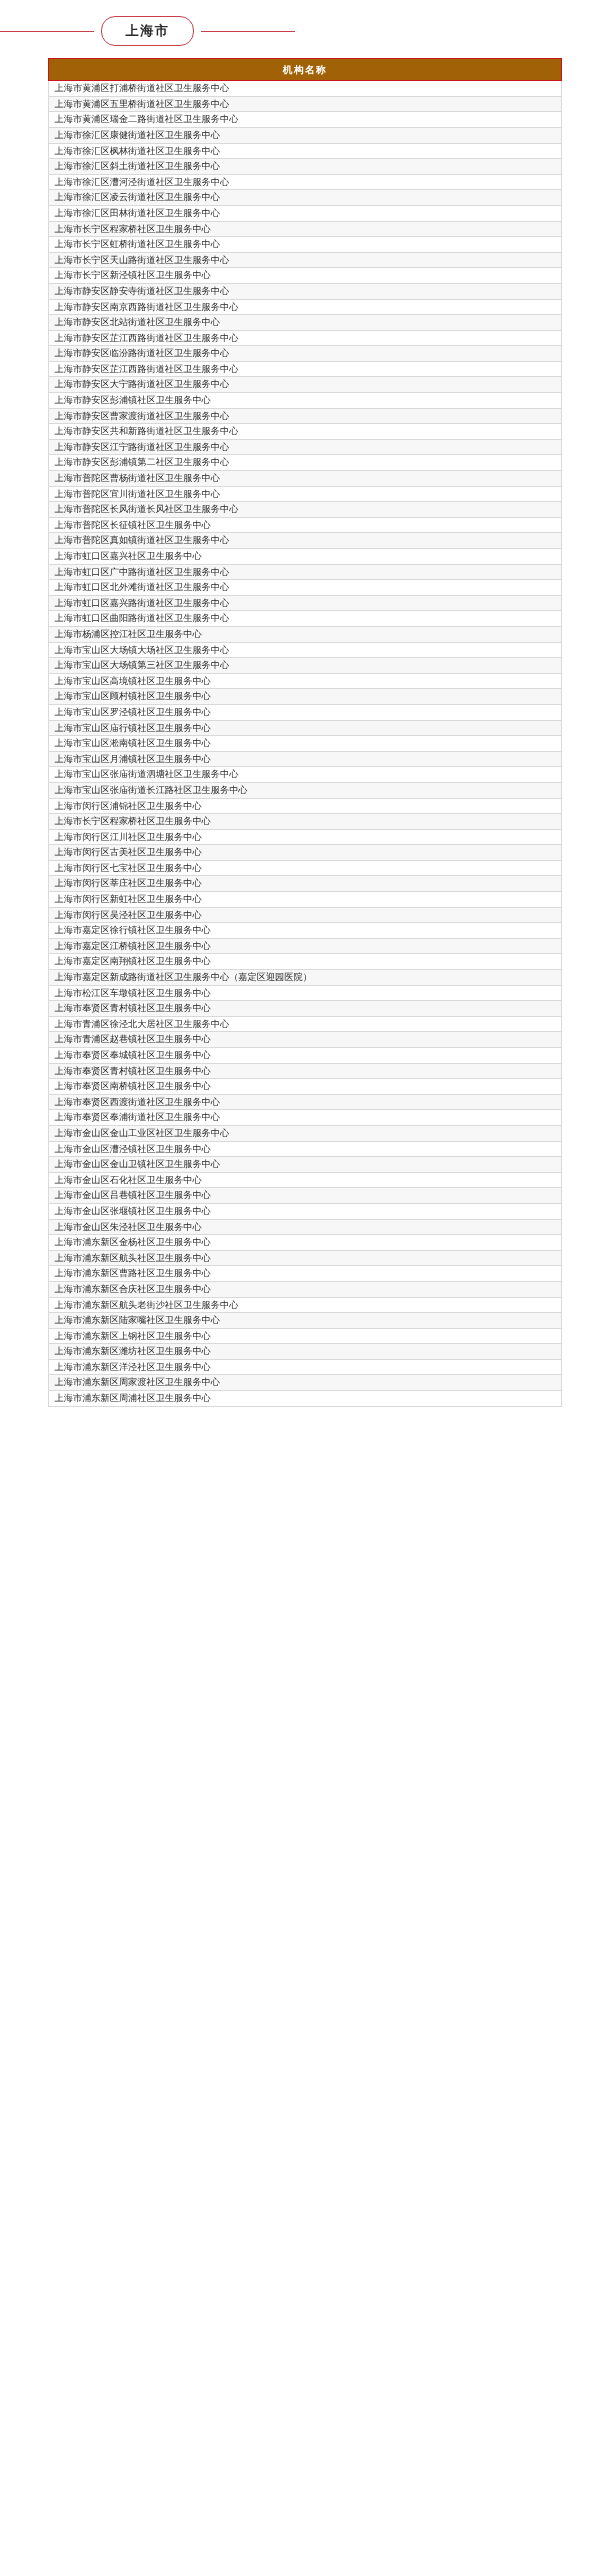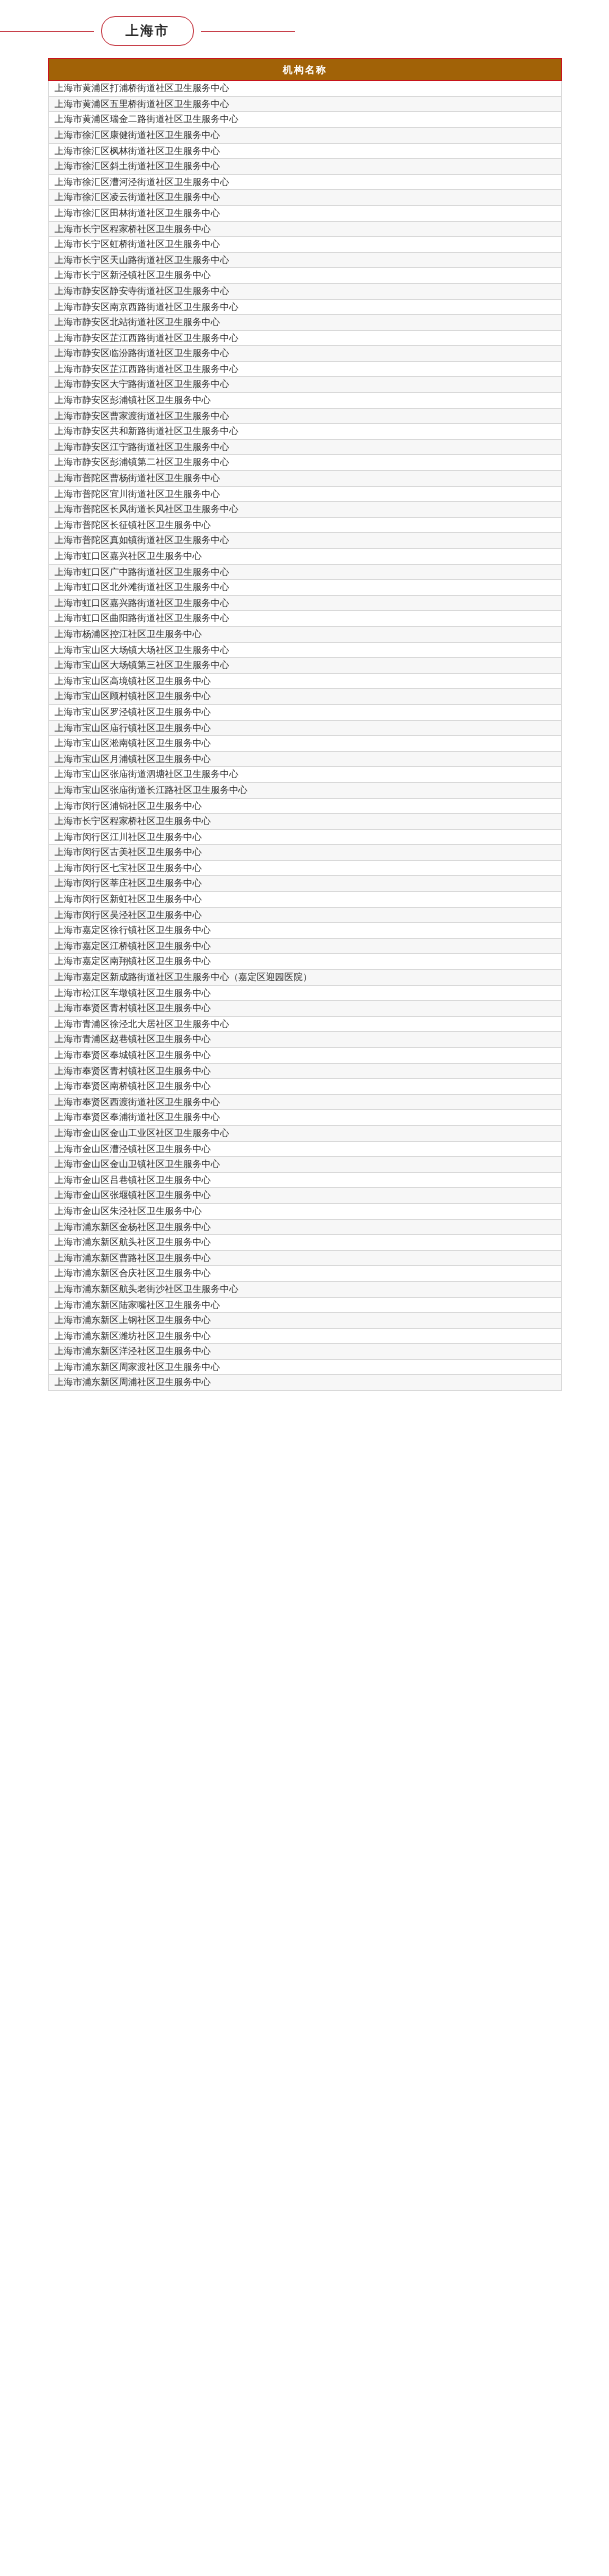--- a/index.html
+++ b/index.html
@@ -305,20 +305,23 @@
         <tr>
           <td>上海市金山区金山工业区社区卫生服务中心</td>
         </tr>
         <tr>
           <td>上海市金山区漕泾镇社区卫生服务中心</td>
         </tr>
         <tr>
           <td>上海市金山区金山卫镇社区卫生服务中心</td>
         </tr>
         <tr>
+          <td>上海市金山区石化社区卫生服务中心</td>
+        </tr>
+        <tr>
           <td>上海市金山区吕巷镇社区卫生服务中心</td>
         </tr>
         <tr>
           <td>上海市金山区张堰镇社区卫生服务中心</td>
         </tr>
         <tr>
           <td>上海市金山区朱泾社区卫生服务中心</td>
         </tr>
         <tr>
           <td>上海市浦东新区金杨社区卫生服务中心</td>

